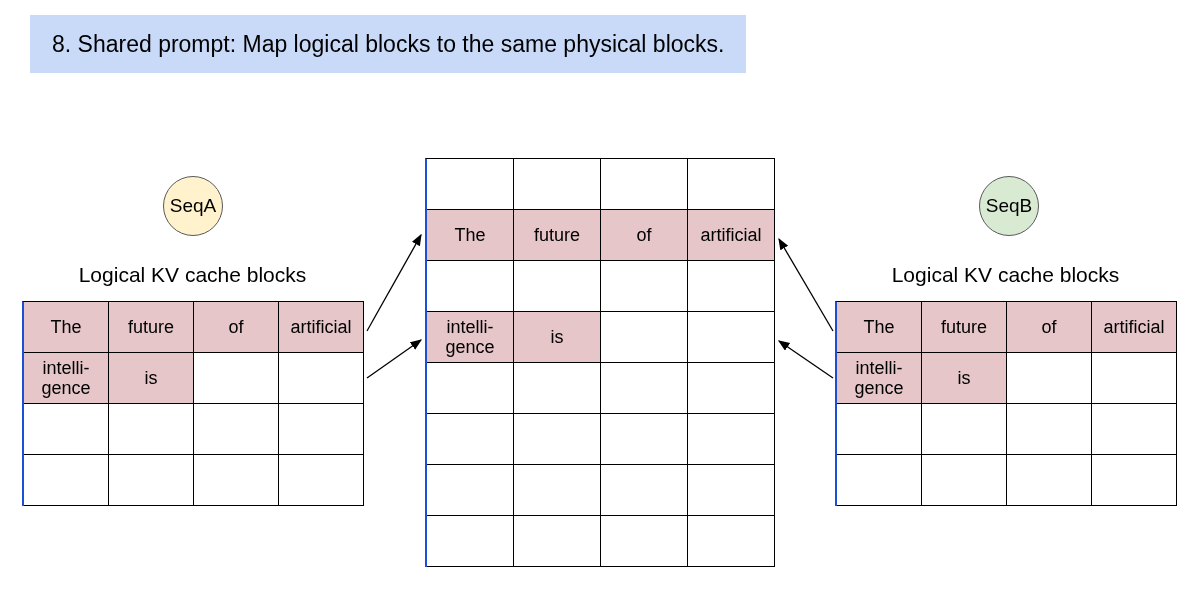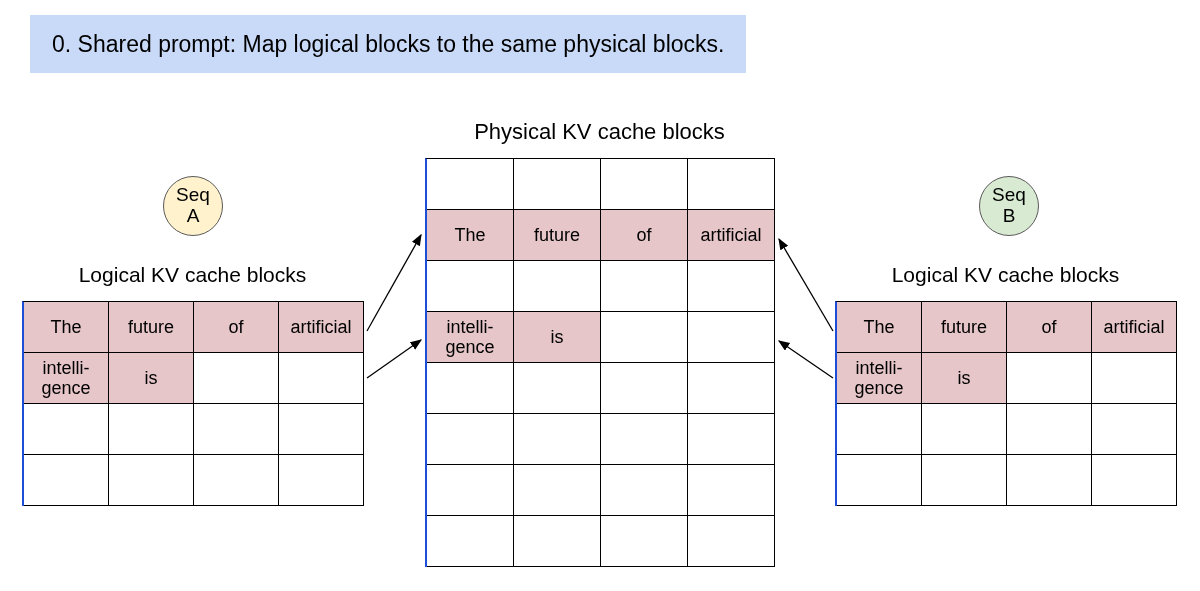--- a/index.html
+++ b/index.html
@@ -17,21 +17,21 @@
   
   .tbl-label {
     position:absolute; text-align:center;
     font-size:21px; line-height:26px;
   }
 
   
   .seq-circle {
     position:absolute; width:58px; height:58px; border-radius:50%;
     border:1px solid #595959;
-    display:flex; flex-direction:column; align-items:center; justify-content:center;
+    display:flex; align-items:center; justify-content:center;
     font-size:19px; line-height:1.1;
   }
   .seq-a { background:#fff2cc; left:163px; top:176px; }
   .seq-b { background:#d9ead3; left:979px; top:176px; }
 
   
   .dtable {
     position:absolute;
     border-top:1px solid #000; border-left:2px solid #1d4ed8;
     background:#fff;
@@ -58,23 +58,22 @@
 
   
   .arrows { position:absolute; left:0; top:0; pointer-events:none; }
   .arrows line { stroke:#000; stroke-width:1.3; }
 </style>
 </head>
 <body>
 
 <div id="stage">
 
-  <div class="banner">0. Shared prompt: Map logical blocks to the same physical blocks.</div>
-
-  <div class="tbl-label physical-label">Physical KV cache blocks</div>
+  <div class="banner">8. Shared prompt: Map logical blocks to the same physical blocks.</div>
+
 
   <div class="seq-circle seq-a">
     <span>Seq</span>
     <span>A</span>
   </div>
 
   <div class="seq-circle seq-b">
     <span>Seq</span>
     <span>B</span>
   </div>

